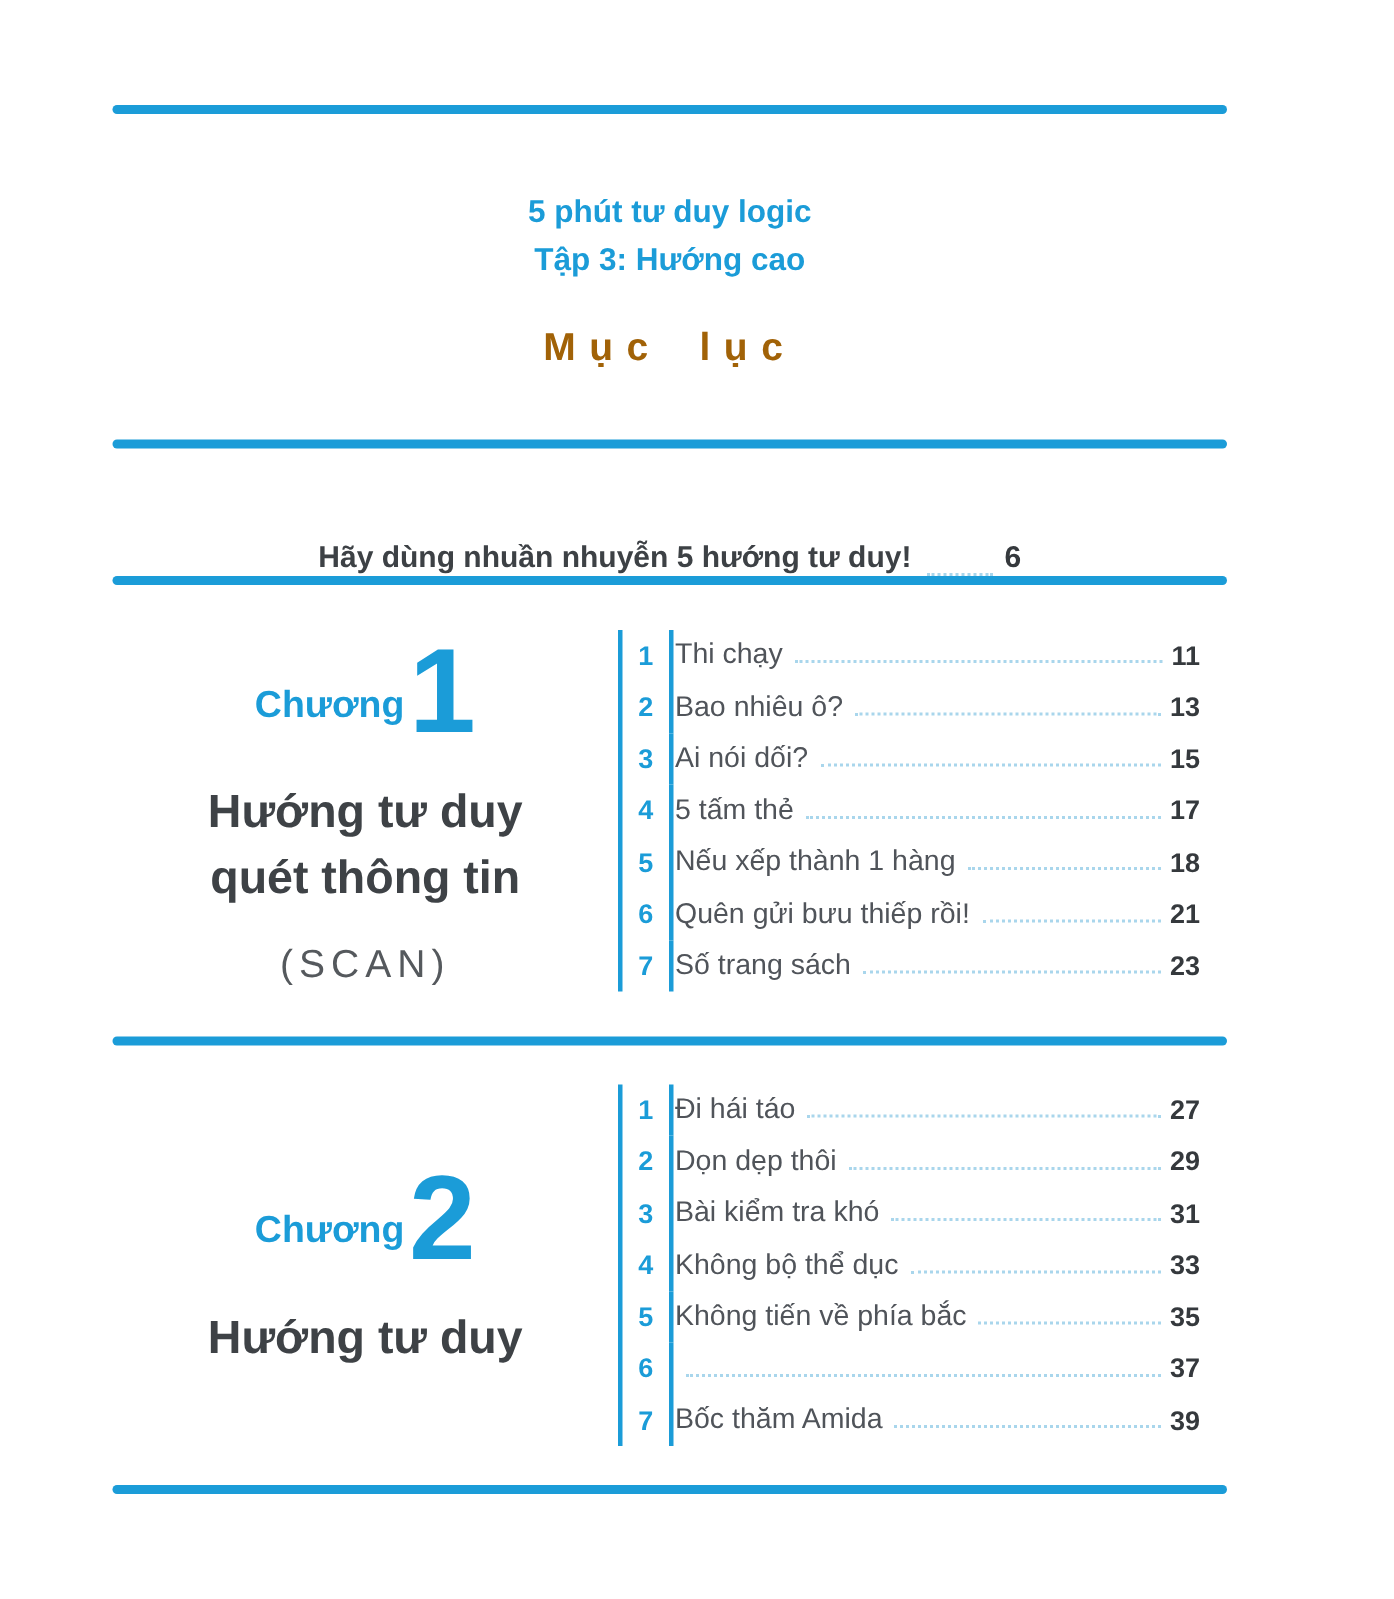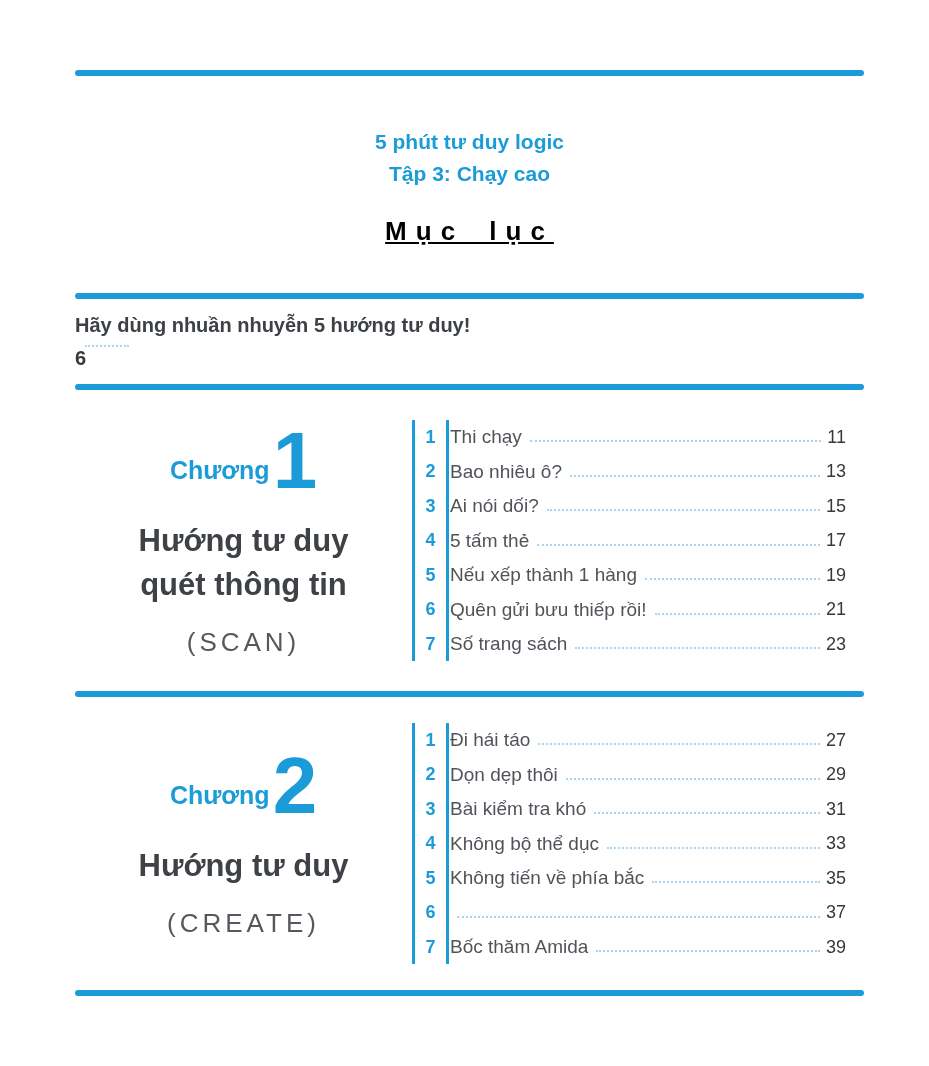--- a/index.html
+++ b/index.html
@@ -2,40 +2,40 @@
 <html><head>
 <meta charset="utf-8">
 <style>
   * { margin: 0; padding: 0; box-sizing: border-box; }
   html, body { background: #ffffff; }
   body {
     width: 929px; height: 1066px;
     font-family: "Liberation Sans", "DejaVu Sans", sans-serif;
     overflow: hidden;
   }
-  .page { padding: 70px 65px 0 75px; width: 929px; height: 1066px; }
+  .page { padding: 70px 111px 0 75px; width: 929px; height: 1066px; }
 
   .rule {
     height: 6px; background: #1b9cd8; border-radius: 3px;
   }
 
   
   .header { text-align: center; margin-top: 50px; }
   .series-line {
     color: #1b9cd8; font-weight: 700; font-size: 21px; line-height: 32px;
   }
   .toc-heading {
-    color: #000000; font-weight: 700; font-size: 26px;
-    letter-spacing: 9px; word-spacing: 9px; margin-top: 26px; text-decoration: underline;
+    color: #a16207; font-weight: 700; font-size: 26px;
+    letter-spacing: 9px; word-spacing: 9px; margin-top: 26px;
   }
   .rule-2 { margin-top: 46px; }
 
   
   .intro-row {
-    height: 85px; display: flex; align-items: flex-start; justify-content: center; flex-direction: column;
+    height: 85px; display: flex; align-items: flex-end; justify-content: center;
   }
   .intro-label {
     color: #3d4145; font-weight: 700; font-size: 20px; white-space: nowrap;
   }
   .leader {
     border-top: 2px dotted #a9d6ec; display: inline-block;
   }
   .intro-leader { width: 44px; margin: 8px 8px 0 10px; }
   .intro-page { color: #35393d; font-weight: 700; font-size: 20px; }
 
@@ -69,34 +69,34 @@
     width: 34px; min-width: 34px; align-self: stretch;
     display: flex; align-items: center; justify-content: center;
     color: #1b9cd8; font-weight: 700; font-size: 18px;
     border-right: 3px solid #1b9cd8;
   }
   .toc-title {
     margin-left: 1px; color: #50545a; font-size: 19px; white-space: nowrap;
   }
   .toc-leader { flex: 1; margin: 8px 6px 0 8px; }
   .toc-page {
-    color: #35393d; font-weight: 400; font-size: 18px;
+    color: #35393d; font-weight: 700; font-size: 18px;
     min-width: 26px; text-align: right; padding-right: 18px;
   }
 </style>
 </head>
 <body>
 
 <div class="page">
 
   <div class="rule"></div>
 
   <div class="header">
     <div class="series-line">5 phút tư duy logic</div>
-    <div class="series-line">Tập 3: Chạy cao</div>
+    <div class="series-line">Tập 3: Hướng cao</div>
     <div class="toc-heading">Mục lục</div>
   </div>
 
   <div class="rule rule-2"></div>
 
   <div class="intro-row">
     <span class="intro-label">Hãy dùng nhuần nhuyễn 5 hướng tư duy!</span>
     <span class="leader intro-leader"></span>
     <span class="intro-page">6</span>
   </div>
@@ -138,21 +138,21 @@
         <div class="toc-row">
           <span class="toc-num">4</span>
           <span class="toc-title">5 tấm thẻ</span>
           <span class="leader toc-leader"></span>
           <span class="toc-page">17</span>
         </div>
         <div class="toc-row">
           <span class="toc-num">5</span>
           <span class="toc-title">Nếu xếp thành 1 hàng</span>
           <span class="leader toc-leader"></span>
-          <span class="toc-page">19</span>
+          <span class="toc-page">18</span>
         </div>
         <div class="toc-row">
           <span class="toc-num">6</span>
           <span class="toc-title">Quên gửi bưu thiếp rồi!</span>
           <span class="leader toc-leader"></span>
           <span class="toc-page">21</span>
         </div>
         <div class="toc-row">
           <span class="toc-num">7</span>
           <span class="toc-title">Số trang sách</span>
@@ -167,21 +167,20 @@
 
   <div class="section section-2">
     <div class="chapter-col">
       <div class="chapter-head">
         <span class="chapter-label">Chương</span>
         <span class="chapter-digit">2</span>
       </div>
       <div class="chapter-title">
         <div>Hướng tư duy</div>
       </div>
-      <div class="chapter-sub">(CREATE)</div>
     </div>
     <div class="items-col">
       <div class="toc-list">
         <div class="toc-row">
           <span class="toc-num">1</span>
           <span class="toc-title">Đi hái táo</span>
           <span class="leader toc-leader"></span>
           <span class="toc-page">27</span>
         </div>
         <div class="toc-row">

